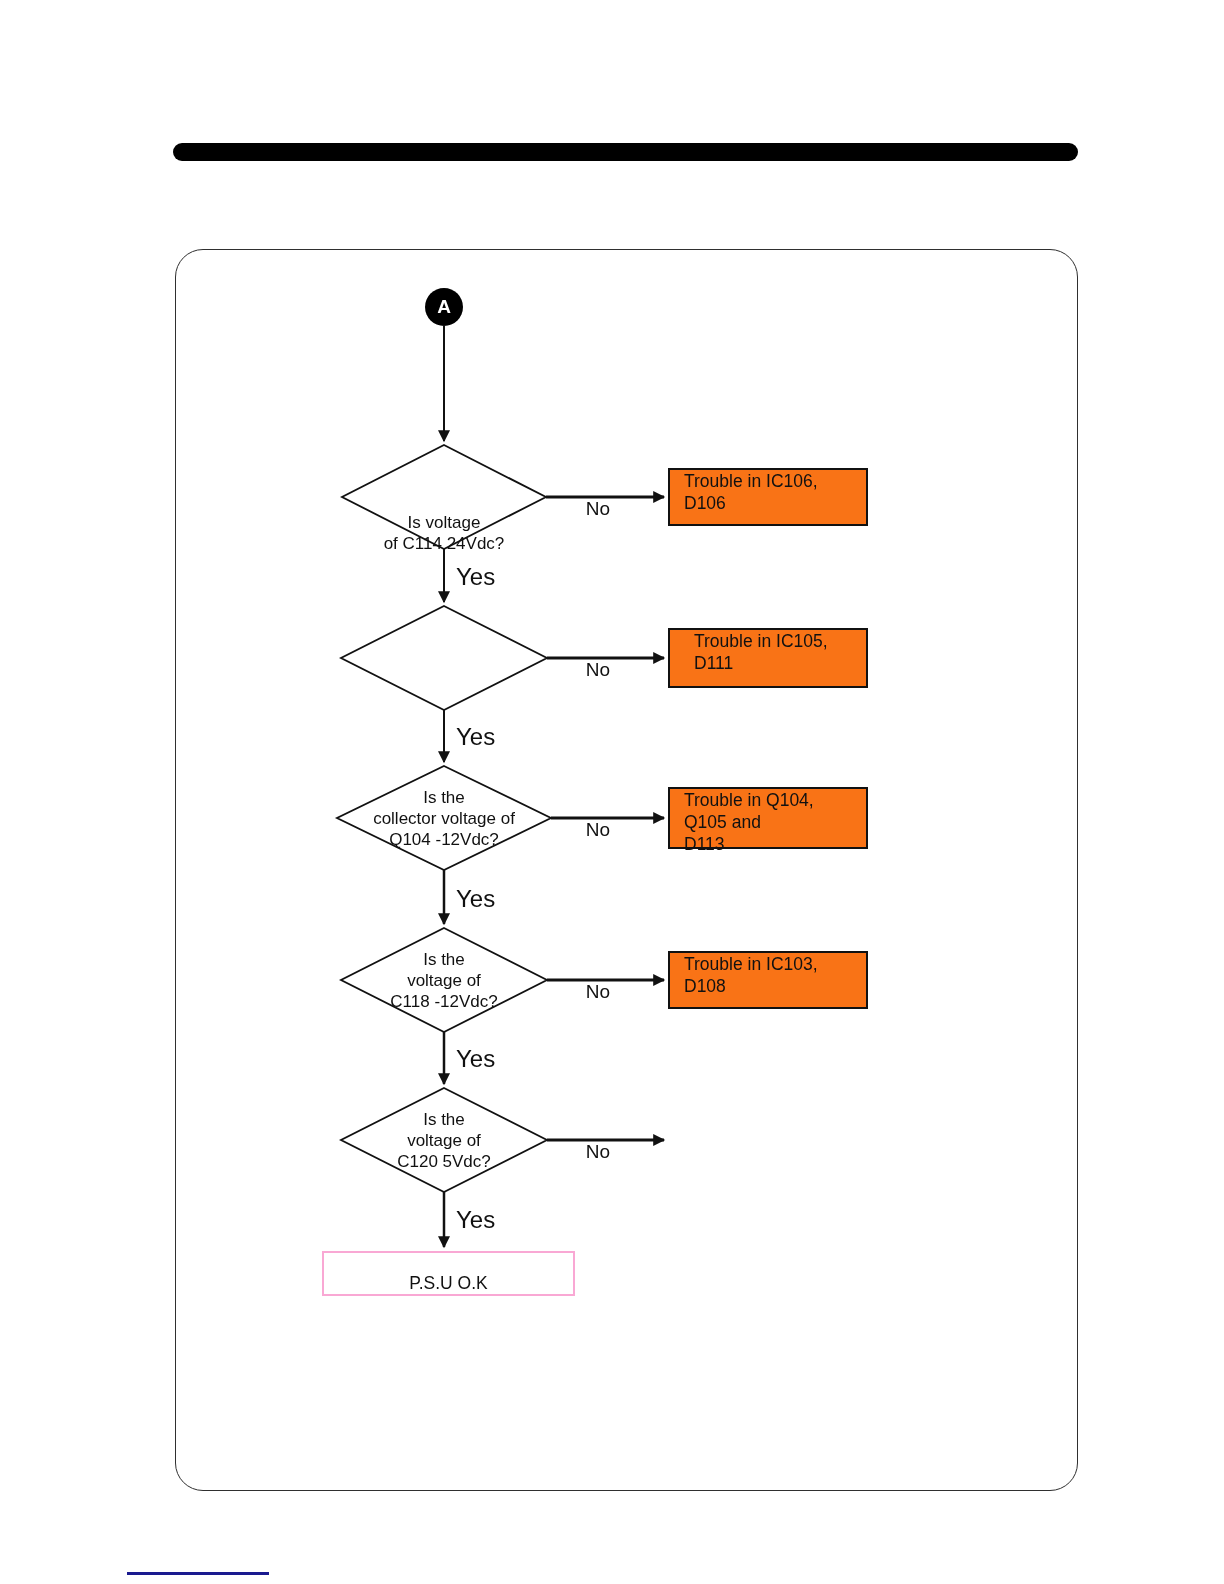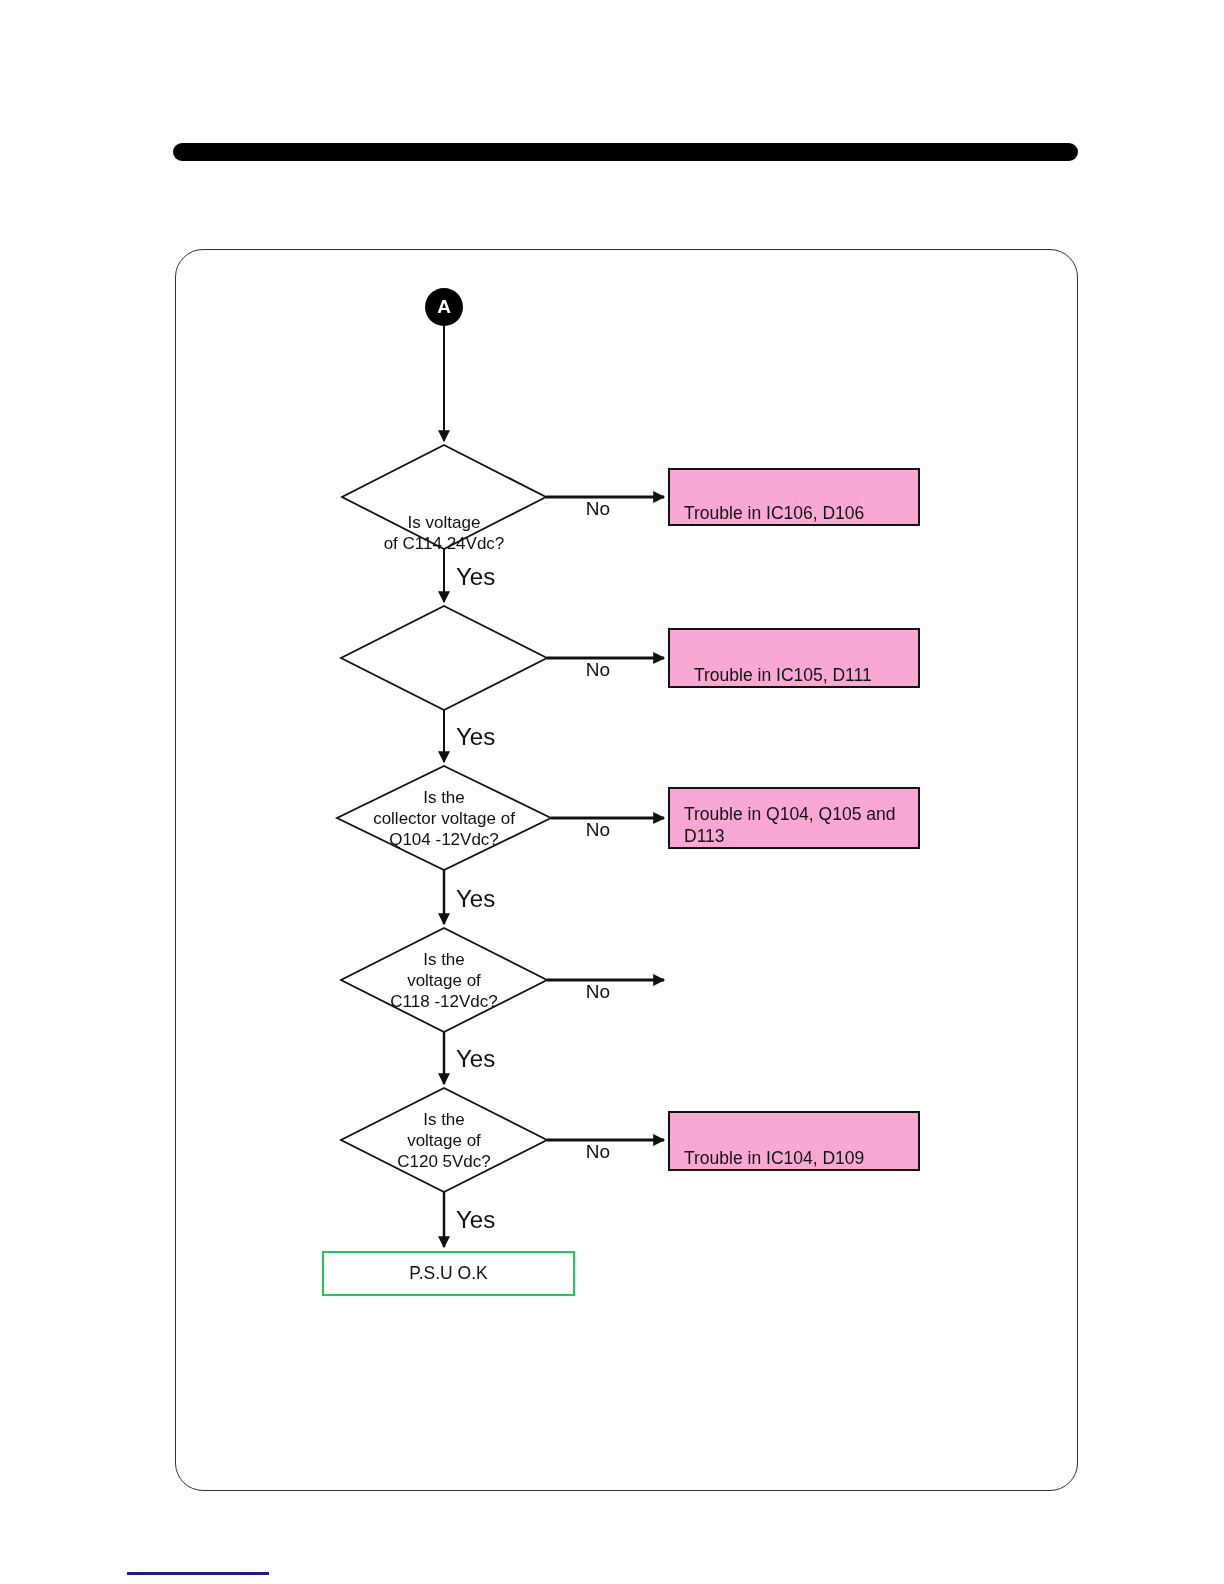--- a/index.html
+++ b/index.html
@@ -32,32 +32,32 @@
     font-size:17px;line-height:21px;white-space:pre-line;
   }
   .no-label{
     position:absolute;width:44px;text-align:center;
     font-size:19px;line-height:22px;margin-top:29px;
   }
   .yes-label{
     position:absolute;font-size:24px;line-height:22px;
   }
   .result-box{
-    position:absolute;left:668px;width:252px;box-sizing:border-box;
-    border:2px solid #111111;background:#f9a8d4;
-    display:flex;align-items:flex-end;
+    position:absolute;left:668px;width:200px;box-sizing:border-box;
+    border:2px solid #111111;background:#f97316;
+    display:flex;align-items:flex-start;
     padding-left:14px;padding-right:8px;
   }
   .result-box span{
     font-size:17.5px;line-height:22px;white-space:pre-line;
   }
   .final-box{
     position:absolute;left:322px;top:1251px;width:253px;height:45px;box-sizing:border-box;
-    border:2px solid #22c55e;background:#ffffff;
-    display:flex;align-items:center;justify-content:center;
+    border:2px solid #f9a8d4;background:#ffffff;
+    display:flex;align-items:flex-end;justify-content:center;
   }
   .final-box span{font-size:17.5px;}
   .footer-line{
     position:absolute;left:127px;top:1572px;width:142px;height:2.5px;
   }
 </style>
 </head>
 <body>
 
 <div class="page">
@@ -124,22 +124,22 @@
   <div class="result-box" style="top:468px;height:58px;">
     <span>Trouble in IC106, D106</span>
   </div>
   <div class="result-box" style="top:628px;height:60px;padding-left:24px;">
     <span>Trouble in IC105, D111</span>
   </div>
   <div class="result-box" style="top:787px;height:62px;">
     <span>Trouble in Q104, Q105 and
 D113</span>
   </div>
-  <div class="result-box" style="top:1111px;height:60px;">
-    <span>Trouble in IC104, D109</span>
+  <div class="result-box" style="top:951px;height:58px;">
+    <span>Trouble in IC103, D108</span>
   </div>
 
   <div class="final-box">
     <span>P.S.U O.K</span>
   </div>
 
   <div class="footer-line" style="background: rgb(26, 26, 143);"></div>
 
 </div>
 

